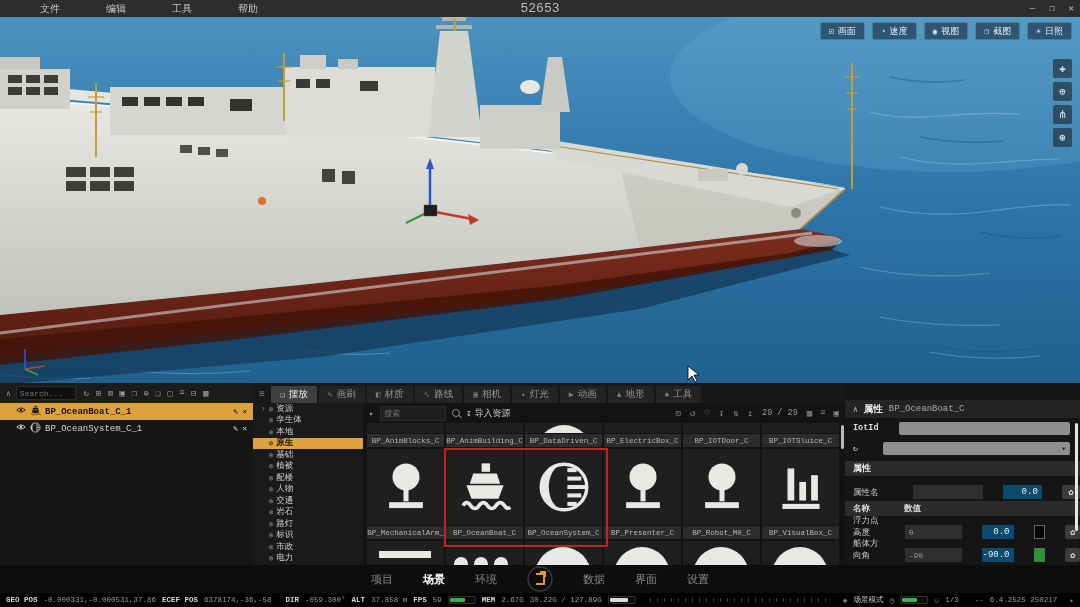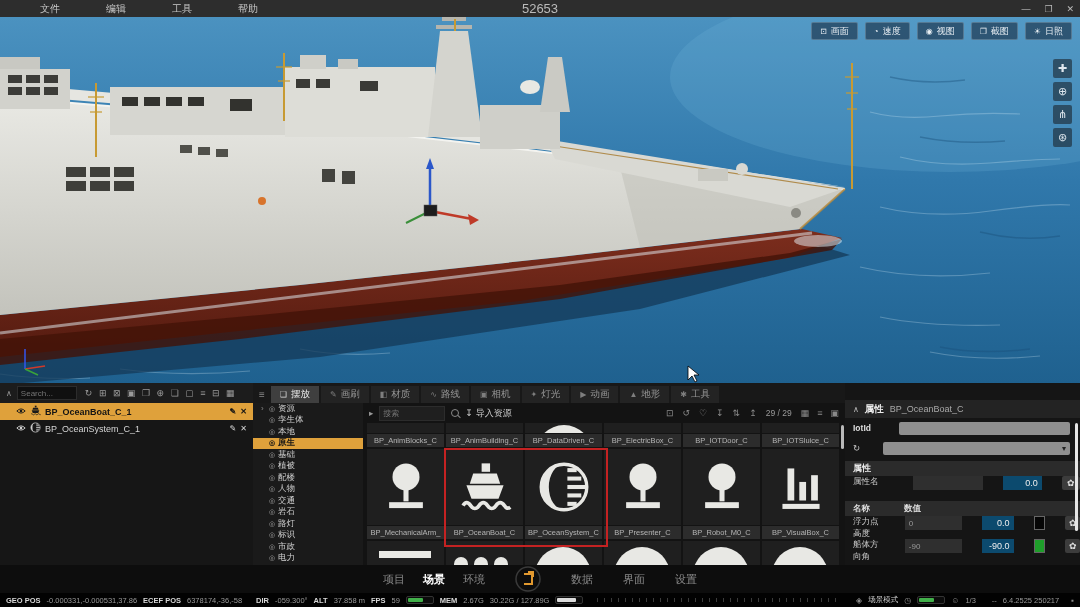--- a/index.html
+++ b/index.html
@@ -1,17 +1,17 @@
 <!DOCTYPE html>
 <html><head>
 <meta charset="utf-8">
 <style>
   html,body{margin:0;padding:0;background:#000;}
   #app{position:relative;width:1080px;height:607px;overflow:hidden;
-       font-family:Liberation Sans, sans-serif;color:#ccc;
+       font-family:Liberation Mono, monospace;color:#ccc;
        -webkit-font-smoothing:antialiased;}
   
   #titlebar{position:absolute;left:0;top:0;width:1080px;height:17px;background:#2d2d2d;
             display:flex;align-items:center;font-size:10px;color:#c8c8c8;}
   #menus{display:flex;gap:46px;margin-left:40px;}
   .menu-item{cursor:default;}
   #win-title{position:absolute;left:0;right:0;text-align:center;font-size:13px;color:#bbb;pointer-events:none;}
   #win-controls{position:absolute;right:6px;top:0;height:17px;display:flex;gap:14px;align-items:center;font-size:9px;color:#bbb;}
   
   #viewport{position:absolute;left:0;top:17px;width:1080px;height:366px;overflow:hidden;}
@@ -81,21 +81,21 @@
   #prop-head{margin-top:17px;height:18px;background:#232323;display:flex;align-items:center;gap:6px;padding-left:8px;}
   #prop-head .chev{color:#bbb;font-size:8px;}
   #prop-head .t1{color:#eee;font-weight:bold;font-size:9.5px;}
   #prop-head .t2{color:#a8a8a8;font-size:9px;}
   .prow{display:flex;align-items:center;height:20px;padding:0 10px 0 8px;gap:16px;}
   .prow .plbl{width:30px;font-size:8.5px;color:#ddd;font-weight:bold;}
   .gfield{flex:1;height:13px;background:#8f8f8f;border-radius:2px;position:relative;}
   .gfield .dd{position:absolute;right:4px;top:2px;color:#222;font-size:8px;}
   .sect{height:15px;background:#2b2b2b;display:flex;align-items:center;padding-left:8px;color:#e8e8e8;
         font-weight:bold;font-size:9px;margin-top:3px;}
-  .vrow{display:flex;align-items:flex-start;height:23px;padding-left:8px;gap:20px;font-size:8.5px;}
+  .vrow{display:flex;align-items:flex-end;height:23px;padding-left:8px;gap:20px;font-size:8.5px;}
   .vrow .nlbl{width:48px;color:#ccc;}
   .vrow .inp{width:80px;height:14px;background:#2f2f2f;color:#999;font-size:8px;display:flex;align-items:center;padding-left:4px;}
   .vrow .val{width:42px;height:14px;background:#0c4a6e;color:#eee;font-size:9px;display:flex;align-items:center;
              justify-content:flex-end;padding-right:4px;}
   .vrow .sw{width:15px;height:12px;border:1px solid #666;}
   .vrow .pal{width:22px;height:14px;background:#3c3c3c;color:#ddd;font-size:9px;display:flex;align-items:center;justify-content:center;border-radius:2px;}
   .hdr2{height:15px;background:#2b2b2b;display:flex;align-items:center;padding-left:8px;gap:34px;margin-top:2px;}
   .hdr2 span{color:#ddd;font-weight:bold;font-size:8.5px;}
   #prop-scroll{position:absolute;right:2px;top:40px;width:3px;height:108px;background:#e6e6e6;border-radius:2px;}
   
@@ -712,21 +712,21 @@
             <div class="pal">
               <span>✿</span>
             </div>
           </div>
         </div>
       <div id="prop-scroll"></div>
     </div>
   </div>
 
   <div id="bottomnav">
-    <div id="nav-left" style="display:flex;gap:18px">
+    <div id="nav-left" style="display:flex;gap:30px">
         <div class="nav-tab">项目</div>
         <div class="nav-tab active">场景</div>
         <div class="nav-tab">环境</div>
       </div>
     <svg id="nav-logo" viewBox="0 0 26 26">
       <circle cx="13" cy="13" r="12" fill="none" stroke="#3a3a3a" stroke-width="1.5"></circle>
       <path d="M9,8 h8 v10 h-8" stroke="#e2992f" stroke-width="2" fill="none"></path>
       <path d="M13,6 h5 v5" stroke="#e2992f" stroke-width="2" fill="none"></path>
     </svg>
     <div id="nav-right" style="display:flex;gap:30px">

